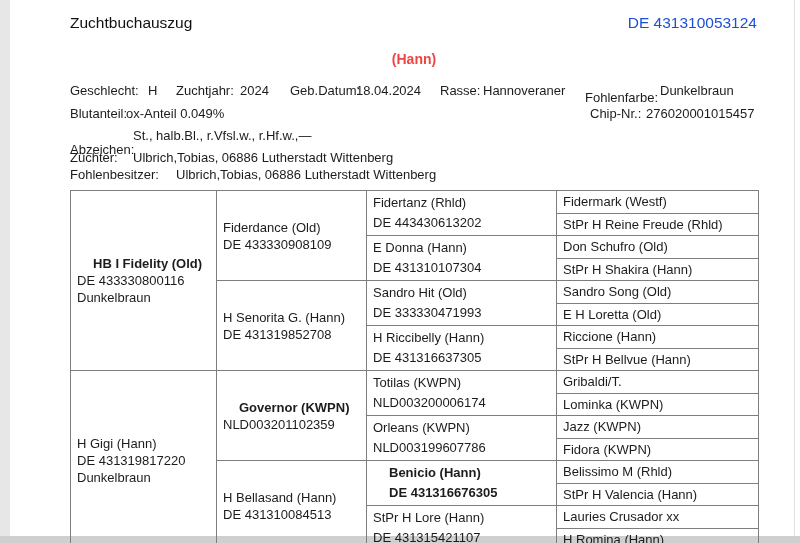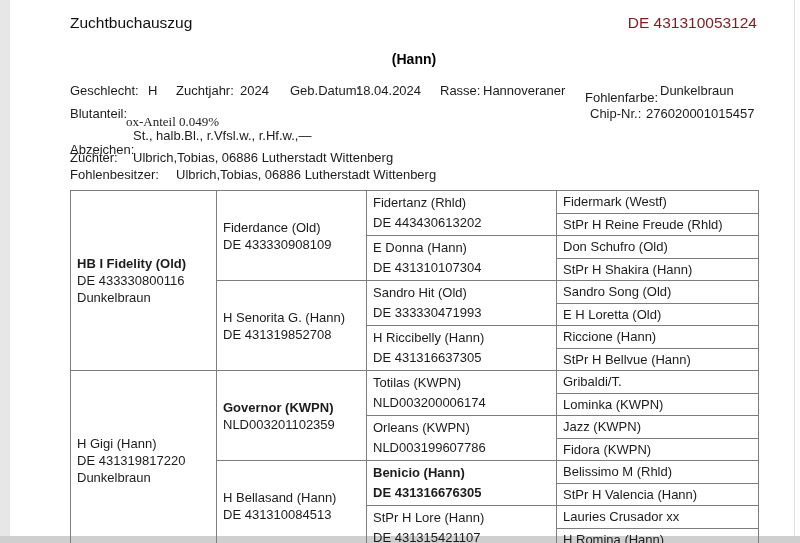--- a/index.html
+++ b/index.html
@@ -5,34 +5,34 @@
   * { margin:0; padding:0; box-sizing:border-box; }
   html,body { width:800px; height:543px; background:#ffffff; overflow:hidden;
     font-family:"Liberation Sans","DejaVu Sans",sans-serif; color:#1c1c1c; }
   .page { position:relative; width:800px; height:543px; background:#ffffff; }
 
   .edge-left   { position:absolute; left:0; top:0; width:10px; height:543px; background:#e7e7e7; }
   .edge-bottom { position:absolute; left:0; top:536px; width:800px; height:7px; background:#cfcfcf; }
   .edge-right  { position:absolute; left:794px; top:0; width:1px; height:536px; background:#e0e0e0; }
 
   .doc-title { position:absolute; left:70px; top:14px; font-size:15.5px; color:#111; }
-  .reg-number { position:absolute; left:457px; top:14px; width:300px; text-align:right; font-size:15.5px; color:#7f1d1d; }
-  .breed-tag { position:absolute; left:70px; top:51px; width:688px; text-align:center; font-size:14px; font-weight:bold; color:#000000; }
+  .reg-number { position:absolute; left:457px; top:14px; width:300px; text-align:right; font-size:15.5px; color:#1d4ed8; }
+  .breed-tag { position:absolute; left:70px; top:51px; width:688px; text-align:center; font-size:14px; font-weight:bold; color:#ef4444; }
 
   .fld { position:absolute; font-size:13px; white-space:nowrap; color:#1c1c1c; }
 
   table.pedigree { position:absolute; left:70px; top:190px; width:688px; height:342px;
     border-collapse:collapse; table-layout:fixed; }
   table.pedigree td { border:1px solid #7d7d7d; vertical-align:middle;
     padding:2px 4px 2px 6px; font-size:13px; color:#1c1c1c; }
   col.c1 { width:146px; } col.c2 { width:150px; } col.c3 { width:190px; } col.c4 { width:202px; }
   tr.baserow { height:21px; }
   td .ln  { line-height:17px; white-space:nowrap; }
   td.g3 .ln { line-height:20px; }
-  .b { font-weight:bold; }
+  .b { font-weight:bold;margin-left:16px; }
 </style>
 </head>
 <body>
 
 <div class="page">
   <div class="edge-left"></div>
   <div class="edge-bottom"></div>
   <div class="edge-right"></div>
 
   <div class="doc-title">Zuchtbuchauszug</div>
@@ -44,21 +44,21 @@
   <span class="fld" style="left:176px;top:83px;">Zuchtjahr:</span>
   <span class="fld" style="left:240px;top:83px;">2024</span>
   <span class="fld" style="left:290px;top:83px;">Geb.Datum:</span>
   <span class="fld" style="left:356px;top:83px;">18.04.2024</span>
   <span class="fld" style="left:440px;top:83px;">Rasse:</span>
   <span class="fld" style="left:483px;top:83px;">Hannoveraner</span>
   <span class="fld" style="left:585px;top:90px;">Fohlenfarbe:</span>
   <span class="fld" style="left:660px;top:83px;">Dunkelbraun</span>
 
   <span class="fld" style="left:70px;top:106px;">Blutanteil:</span>
-  <span class="fld" style="left:126px;top:114px;font-family:Liberation Serif, serif;">ox-Anteil  0.049%</span>
+  <span class="fld" style="left:126px;top:106px;">ox-Anteil  0.049%</span>
   <span class="fld" style="left:590px;top:106px;">Chip-Nr.:</span>
   <span class="fld" style="left:646px;top:106px;">276020001015457</span>
 
   <span class="fld" style="left:70px;top:142px;">Abzeichen:</span>
   <span class="fld" style="left:133px;top:128px;">St., halb.Bl., r.Vfsl.w., r.Hf.w.,—</span>
 
   <span class="fld" style="left:70px;top:150px;">Züchter:</span>
   <span class="fld" style="left:133px;top:150px;">Ulbrich,Tobias, 06886 Lutherstadt Wittenberg</span>
   <span class="fld" style="left:70px;top:167px;">Fohlenbesitzer:</span>
   <span class="fld" style="left:176px;top:167px;">Ulbrich,Tobias, 06886 Lutherstadt Wittenberg</span>

